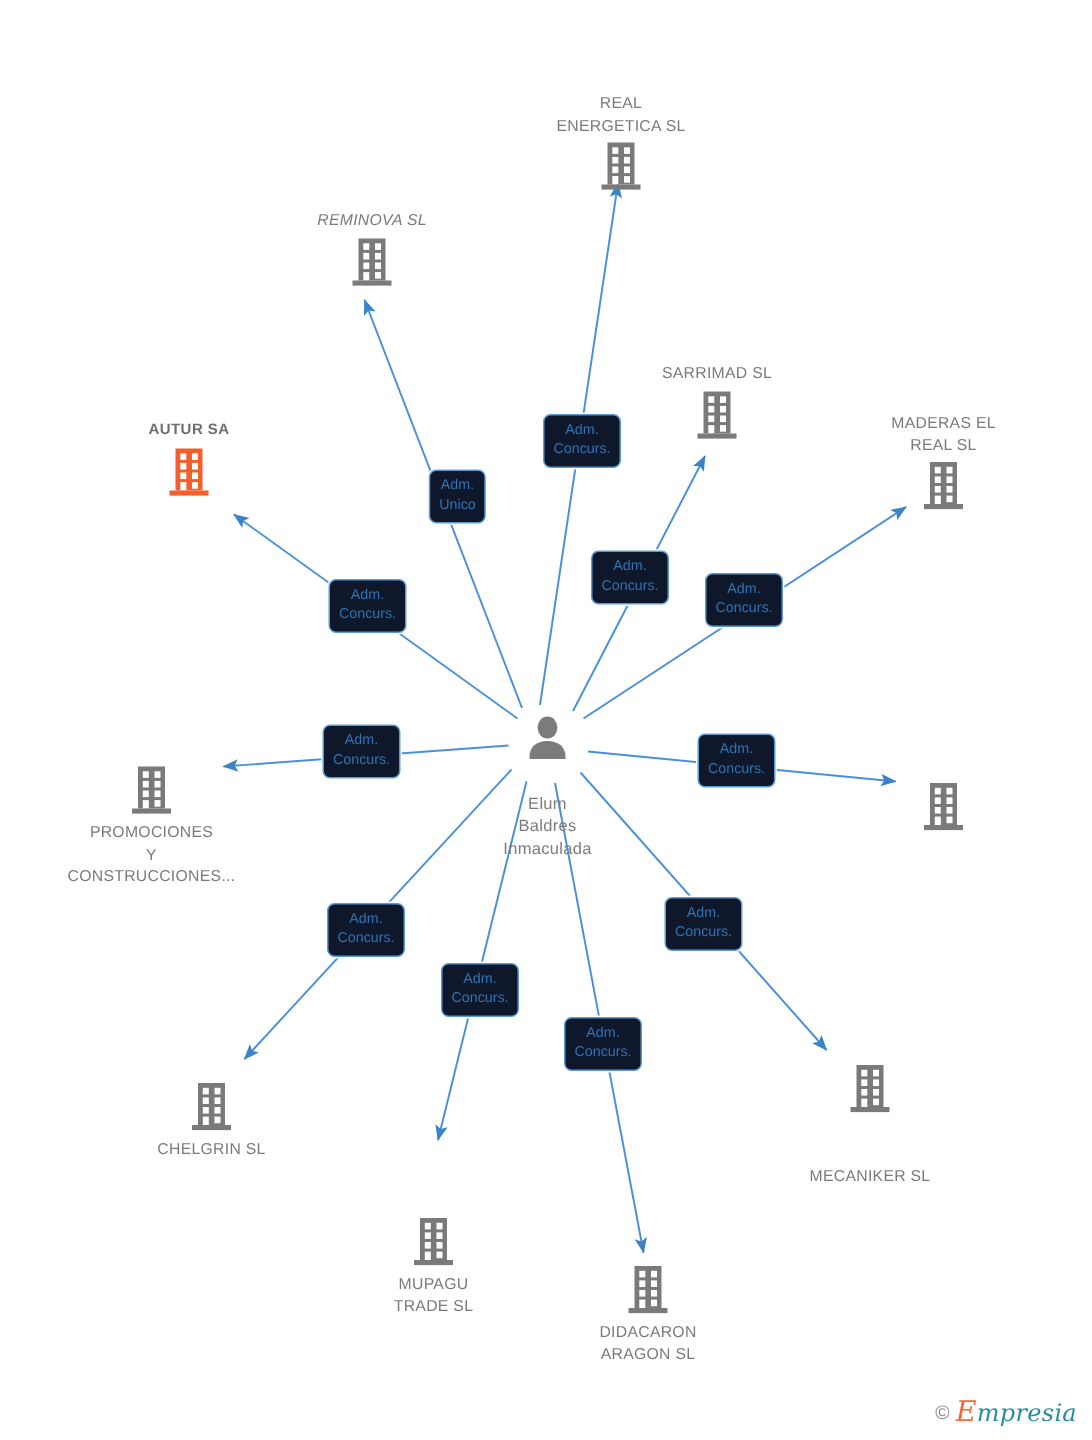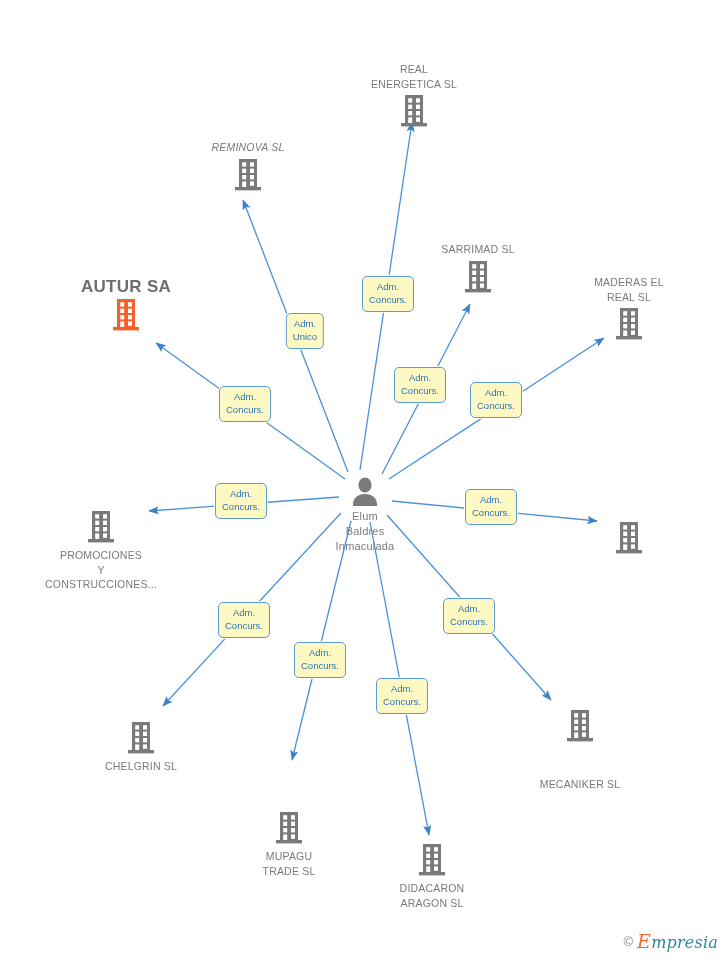--- a/index.html
+++ b/index.html
@@ -37,51 +37,51 @@
   .node-label {
     font-size: 10.5px;
     line-height: 14.5px;
     color: #7a7a7a;
     letter-spacing: 0.2px;
     white-space: pre-line;
   }
   .node.highlight .node-label {
     color: #6e6e6e;
     font-weight: bold;
-    font-size: 17px;
+    font-size: 10px;
     letter-spacing: 0.3px;
   }
   .node-icon {
     display: block;
   }
   .label-above .node-label { order: 0; margin-bottom: 3px; }
   .label-above .node-icon  { order: 1; }
   .label-below .node-icon  { order: 0; }
   .label-below .node-label { order: 1; margin-top: 4px; }
 
   .center-node {
     position: absolute;
     width: 160px;
     margin-left: -80px;
     text-align: center;
     display: flex;
     flex-direction: column;
     align-items: center;
   }
   .center-node .node-label {
-    margin-top: 0;
+    margin-top: 20px;
     font-size: 11px;
     line-height: 15px;
     color: #7c7c7c;
   }
 
   .edge-label {
     position: absolute;
     box-sizing: border-box;
-    background: #fef9c3;
+    background: #0f172a;
     border: 1px solid #5b9bd5;
     border-radius: 5px;
     color: #2e74b5;
     font-size: 9.5px;
     line-height: 12.5px;
     text-align: center;
     padding: 4px 6px 5px 6px;
     white-space: pre-line;
     transform: translate(-50%, -50%);
     box-shadow: 0 0 0 1px rgba(255,255,255,0.9);

